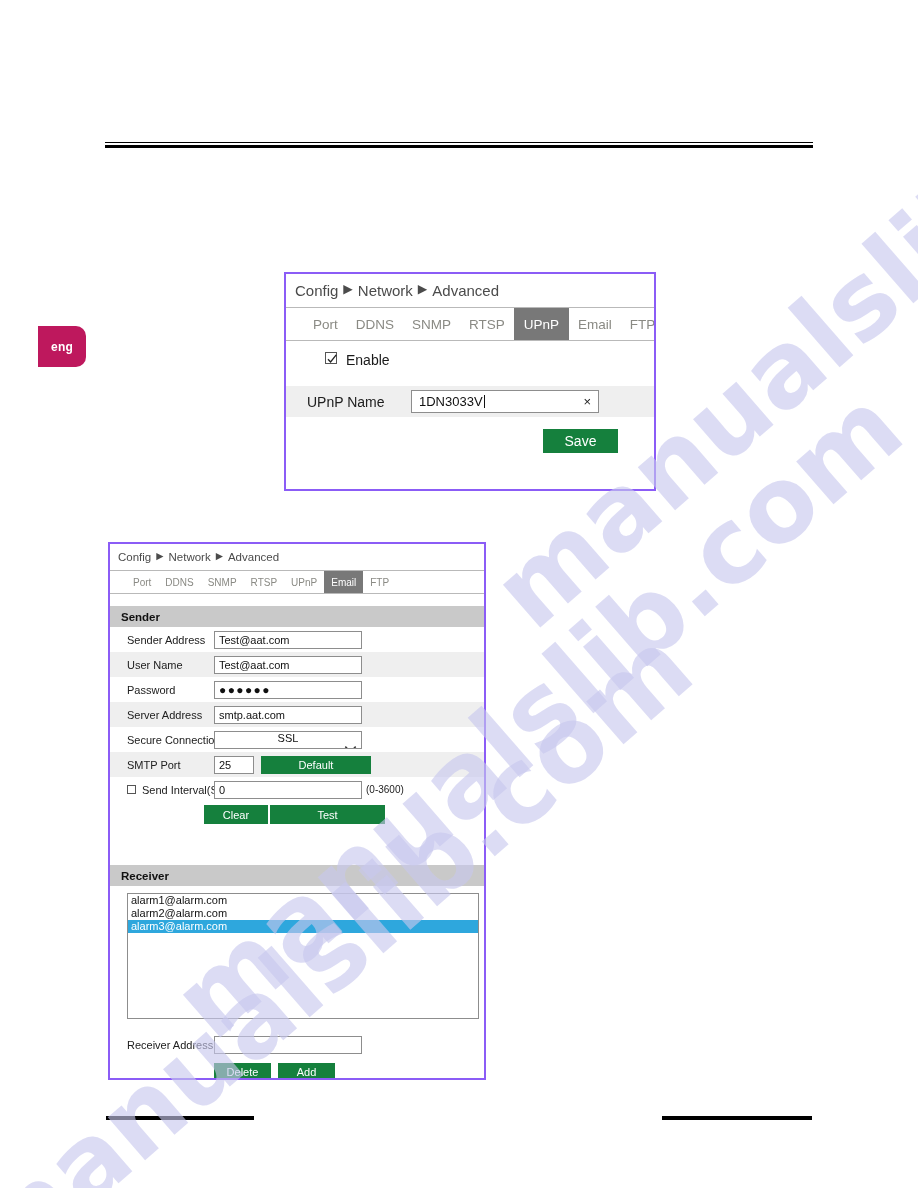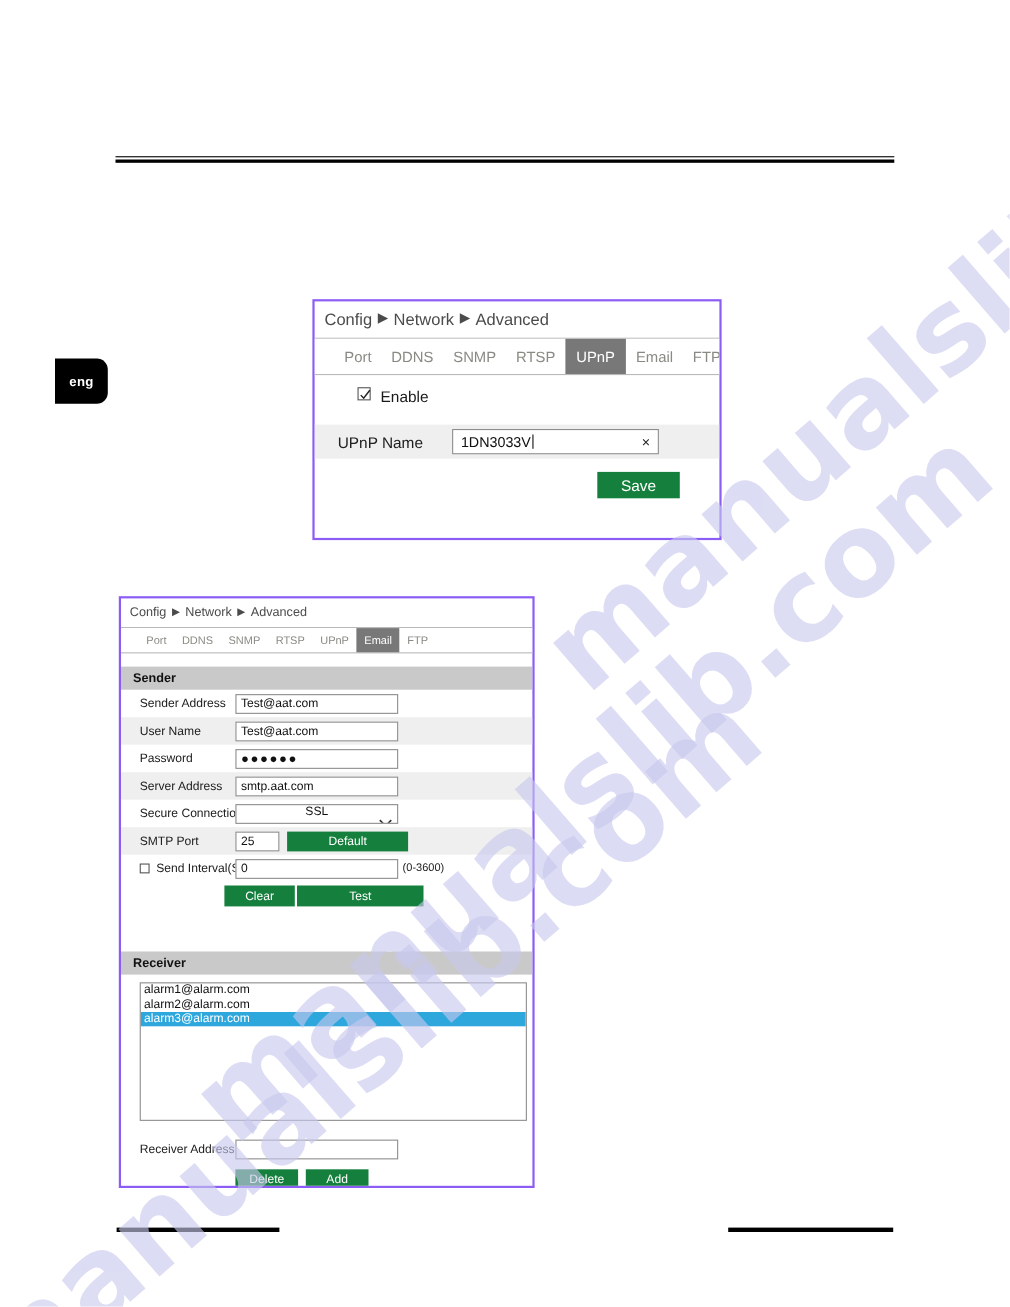--- a/index.html
+++ b/index.html
@@ -54,25 +54,25 @@
     height: 4px;
     background: #000;
     bottom: 68px;
     z-index: 2;
   }
   .footer-left  { left: 106px; width: 148px; }
   .footer-right { left: 662px; width: 150px; }
 
   .eng-tab {
     position: absolute;
-    left: 50px;
+    left: 38px;
     top: 326px;
     width: 48px;
     height: 41px;
-    background: #000000;
+    background: #be185d;
     border-radius: 0 10px 10px 0;
     color: #ffffff;
     font-size: 12px;
     font-weight: 700;
     display: flex;
     align-items: center;
     justify-content: center;
     letter-spacing: .2px;
     z-index: 3;
   }

